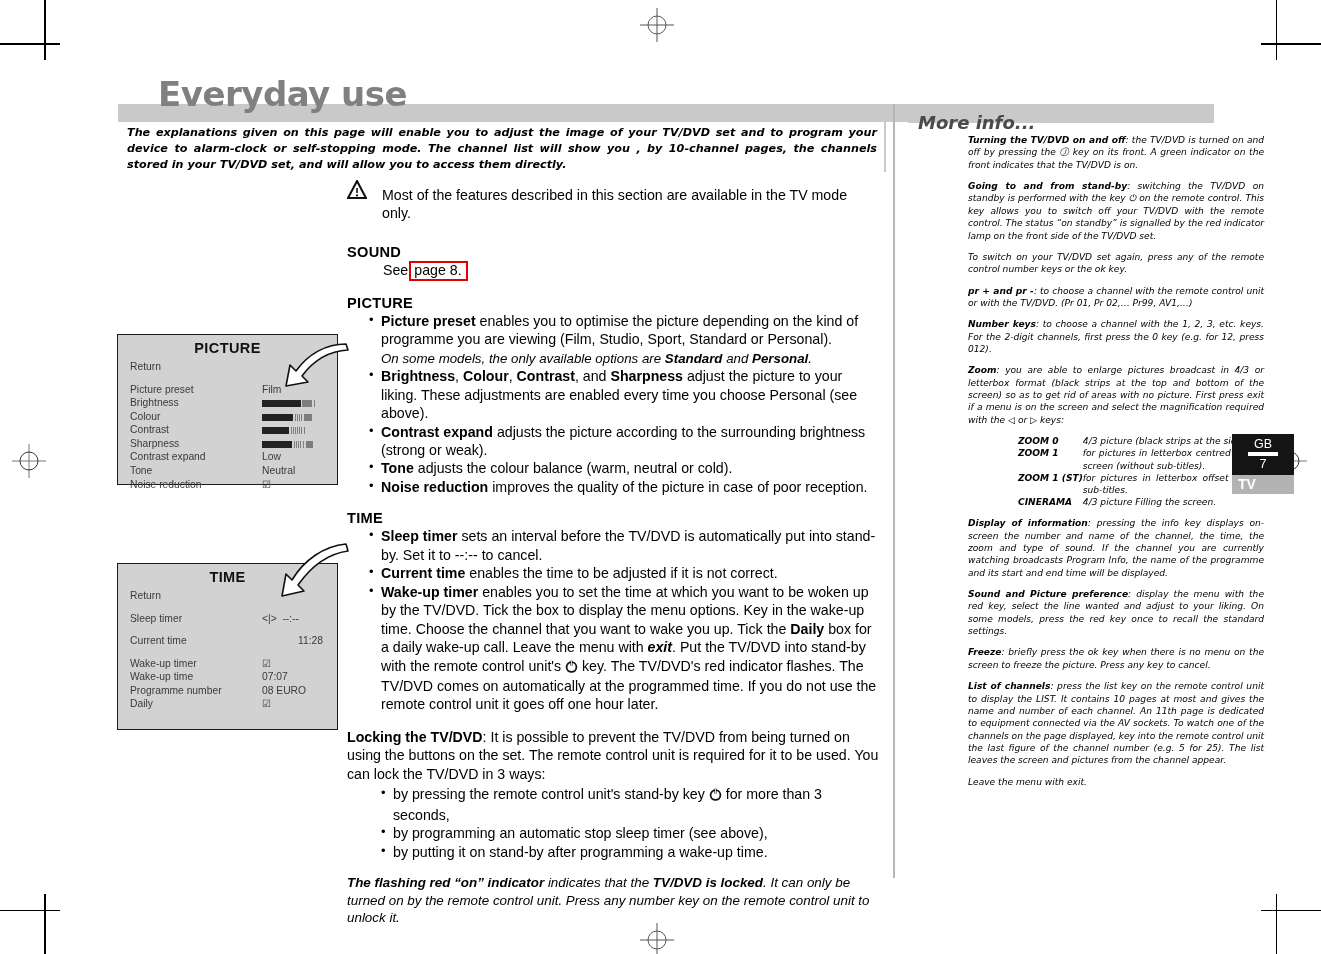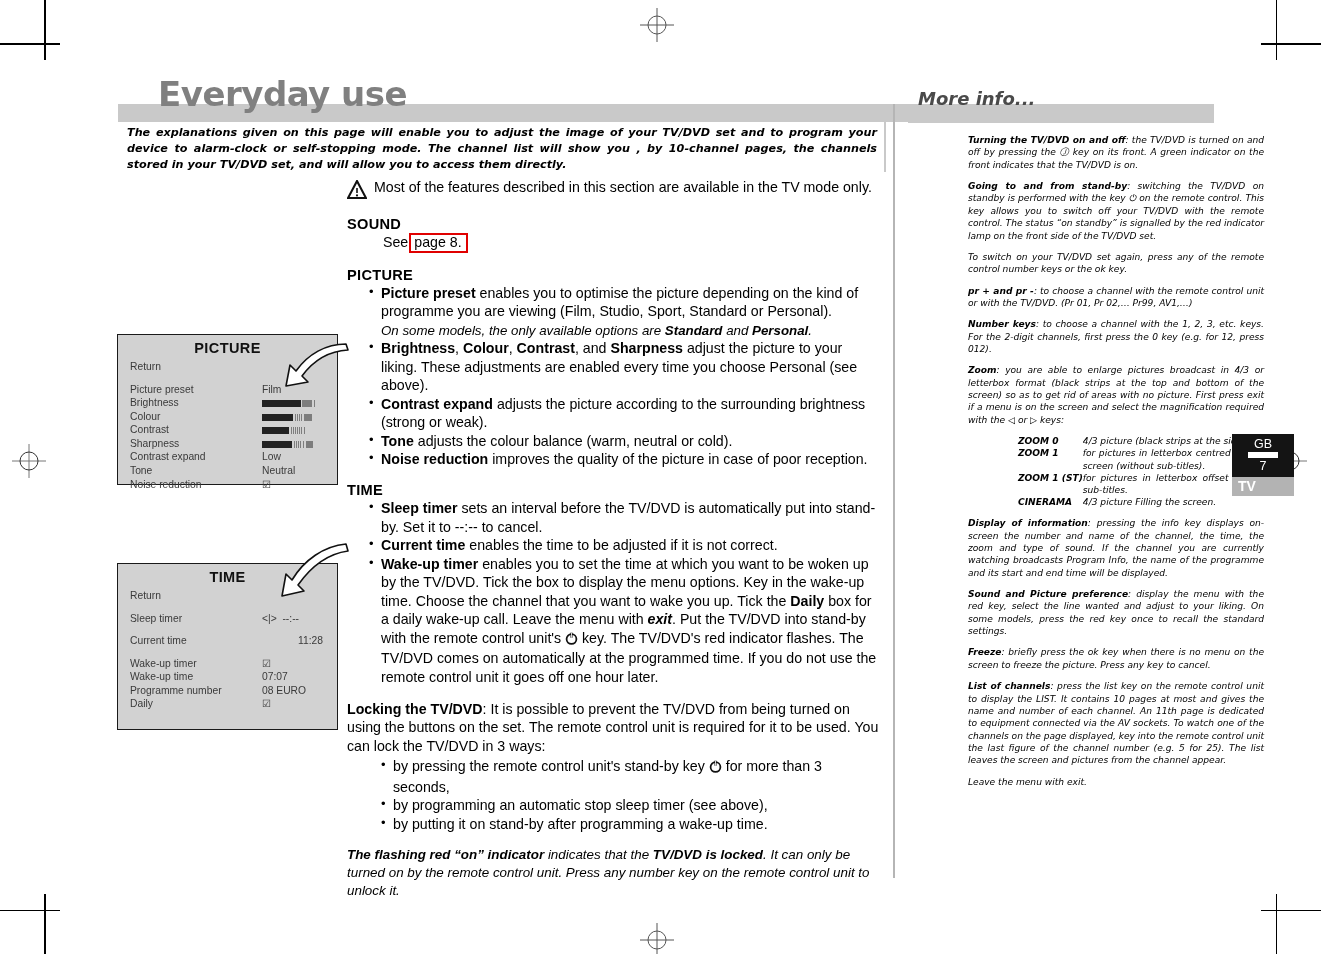--- a/index.html
+++ b/index.html
@@ -120,21 +120,21 @@
   
   #rail-rule {
     position:absolute; left:893px; top:104px; width:1.5px; height:774px;
     background:#b5b5b5;
   }
   #more-band {
     position:absolute; left:908px; top:104px; width:306px; height:19px;
     background:#c9c9c9;
   }
   #more-title {
-    position:absolute; left:918px; top:88px;
+    position:absolute; left:918px; top:112px;
     font-size:18px; font-weight:bold; font-style:italic; color:#4a4a4a;
     font-family:"DejaVu Sans", sans-serif; z-index:3;
   }
   #rail {
     position:absolute; left:968px; top:134px; width:296px;
     font-family:"DejaVu Sans", sans-serif;
     font-size:9.1px; line-height:1.36; font-style:italic;
     text-align:justify;
   }
   #rail p { margin:0 0 9px 0; }
@@ -144,21 +144,21 @@
   table.zoomtbl td { vertical-align:top; padding:0 0 0 0; font-size:9.1px; line-height:1.34; }
   table.zoomtbl td.k { width:92px; padding-left:50px; font-weight:bold; font-style:italic; white-space:nowrap; }
   table.zoomtbl td.v { font-style:italic; }
 
   
   #pagetab { position:absolute; left:1232px; top:434px; width:62px; }
   #pagetab .blk {
     background:#141414; color:#fff; text-align:center;
     padding:3px 0 4px 0; font-size:12.5px; font-family:"Liberation Sans", sans-serif;
   }
-  #pagetab .blk .gb { border-bottom:6px solid #ffffff; display:inline-block; padding:0 6px 1px 6px; }
+  #pagetab .blk .gb { border-bottom:4px solid #ffffff; display:inline-block; padding:0 6px 1px 6px; }
   #pagetab .blk .num { display:block; padding-top:1px; font-size:12.5px; }
   #pagetab .gry {
     background:#b3b3b3; color:#fff; font-weight:bold; font-size:14px;
     padding:1px 0 2px 6px;
   }
 </style>
 </head>
 <body>
 
 <div class="crop v" style="left:44px; top:0;"></div>
@@ -199,21 +199,21 @@
 <div id="main-col">
 
   <div class="warn-row">
     <span class="warn-icon">
       <svg width="20" height="19" viewBox="0 0 20 19">
         <path d="M10 1 L19 18 L1 18 Z" fill="none" stroke="#111" stroke-width="2.1" stroke-linejoin="miter"></path>
         <line x1="10" y1="8" x2="10" y2="13" stroke="#111" stroke-width="1.6"></line>
         <circle cx="10" cy="15.4" r="1.1" fill="#111"></circle>
       </svg>
     </span>
-    <span class="para" style="margin:0">Most of the features described in this section are available in the TV mode only.</span>
+    <span class="para" style="margin:8px">Most of the features described in this section are available in the TV mode only.</span>
   </div>
 
 
   <div class="sec-head">SOUND</div>
   <p class="para tight"><span>See</span><span class="redbox">page 8.</span></p>
 
   <div class="sec-head spaced">PICTURE</div>
   <ul class="bullets">
     <li><b>Picture preset</b><span> enables you to optimise the picture depending on the kind of programme you are viewing (Film, Studio, Sport, Standard or Personal).</span><br><span class="ital-note"><i>On some models, the only available options are </i><b><i>Standard</i></b><i> and </i><b><i>Personal</i></b><i>.</i></span></li>
     <li><b>Brightness</b>, <b>Colour</b>, <b>Contrast</b>, and <b>Sharpness</b><span> adjust the picture to your liking. These adjustments are enabled every time you choose Personal (see above).</span></li>

